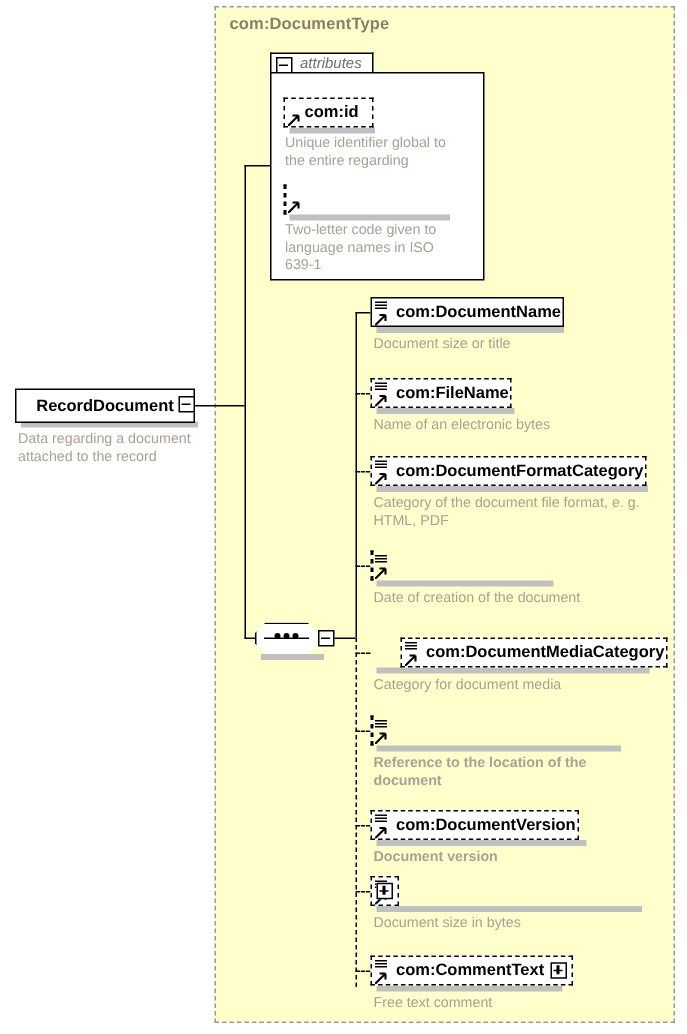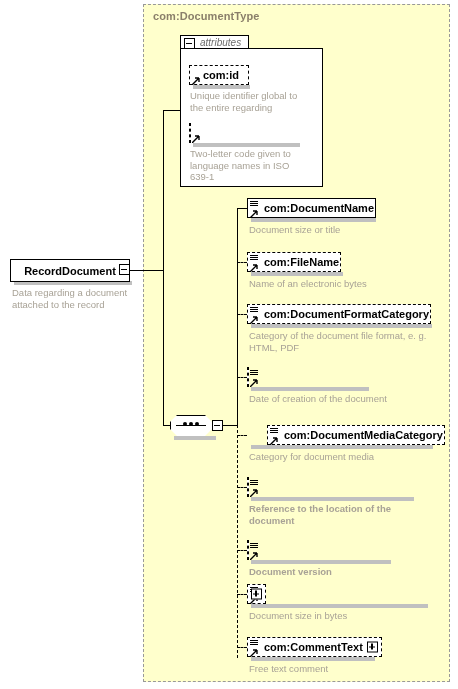--- a/index.html
+++ b/index.html
@@ -285,20 +285,21 @@
   <span class="lines-icon">
       <i></i>
       <i></i>
       <i></i>
     </span>
   <span class="arrow-icon">
     <svg width="8" height="8" viewBox="0 0 8 8">
         <path d="M0 8 L7 1 M7 1 L3 1 M7 1 L7 5" stroke="#000" stroke-width="1.4" fill="none"></path>
       </svg>
   </span>
+  <span class="label">com:DocumentVersion</span>
 </div>
 <div class="doc" style="left:249px;top:566px;width:180px;font-weight:bold;">Document version</div>
 
 <div class="line-h dash" style="left:237px;top:594px;width:10px;"></div>
 <div class="shadow" style="left:251px;top:604px;width:177px;height:4px;"></div>
 <div class="ebox dashed" style="left:247px;top:584px;height:20px;padding-right:17px;">
   <span class="lines-icon">
       <i></i>
       <i></i>
       <i></i>

